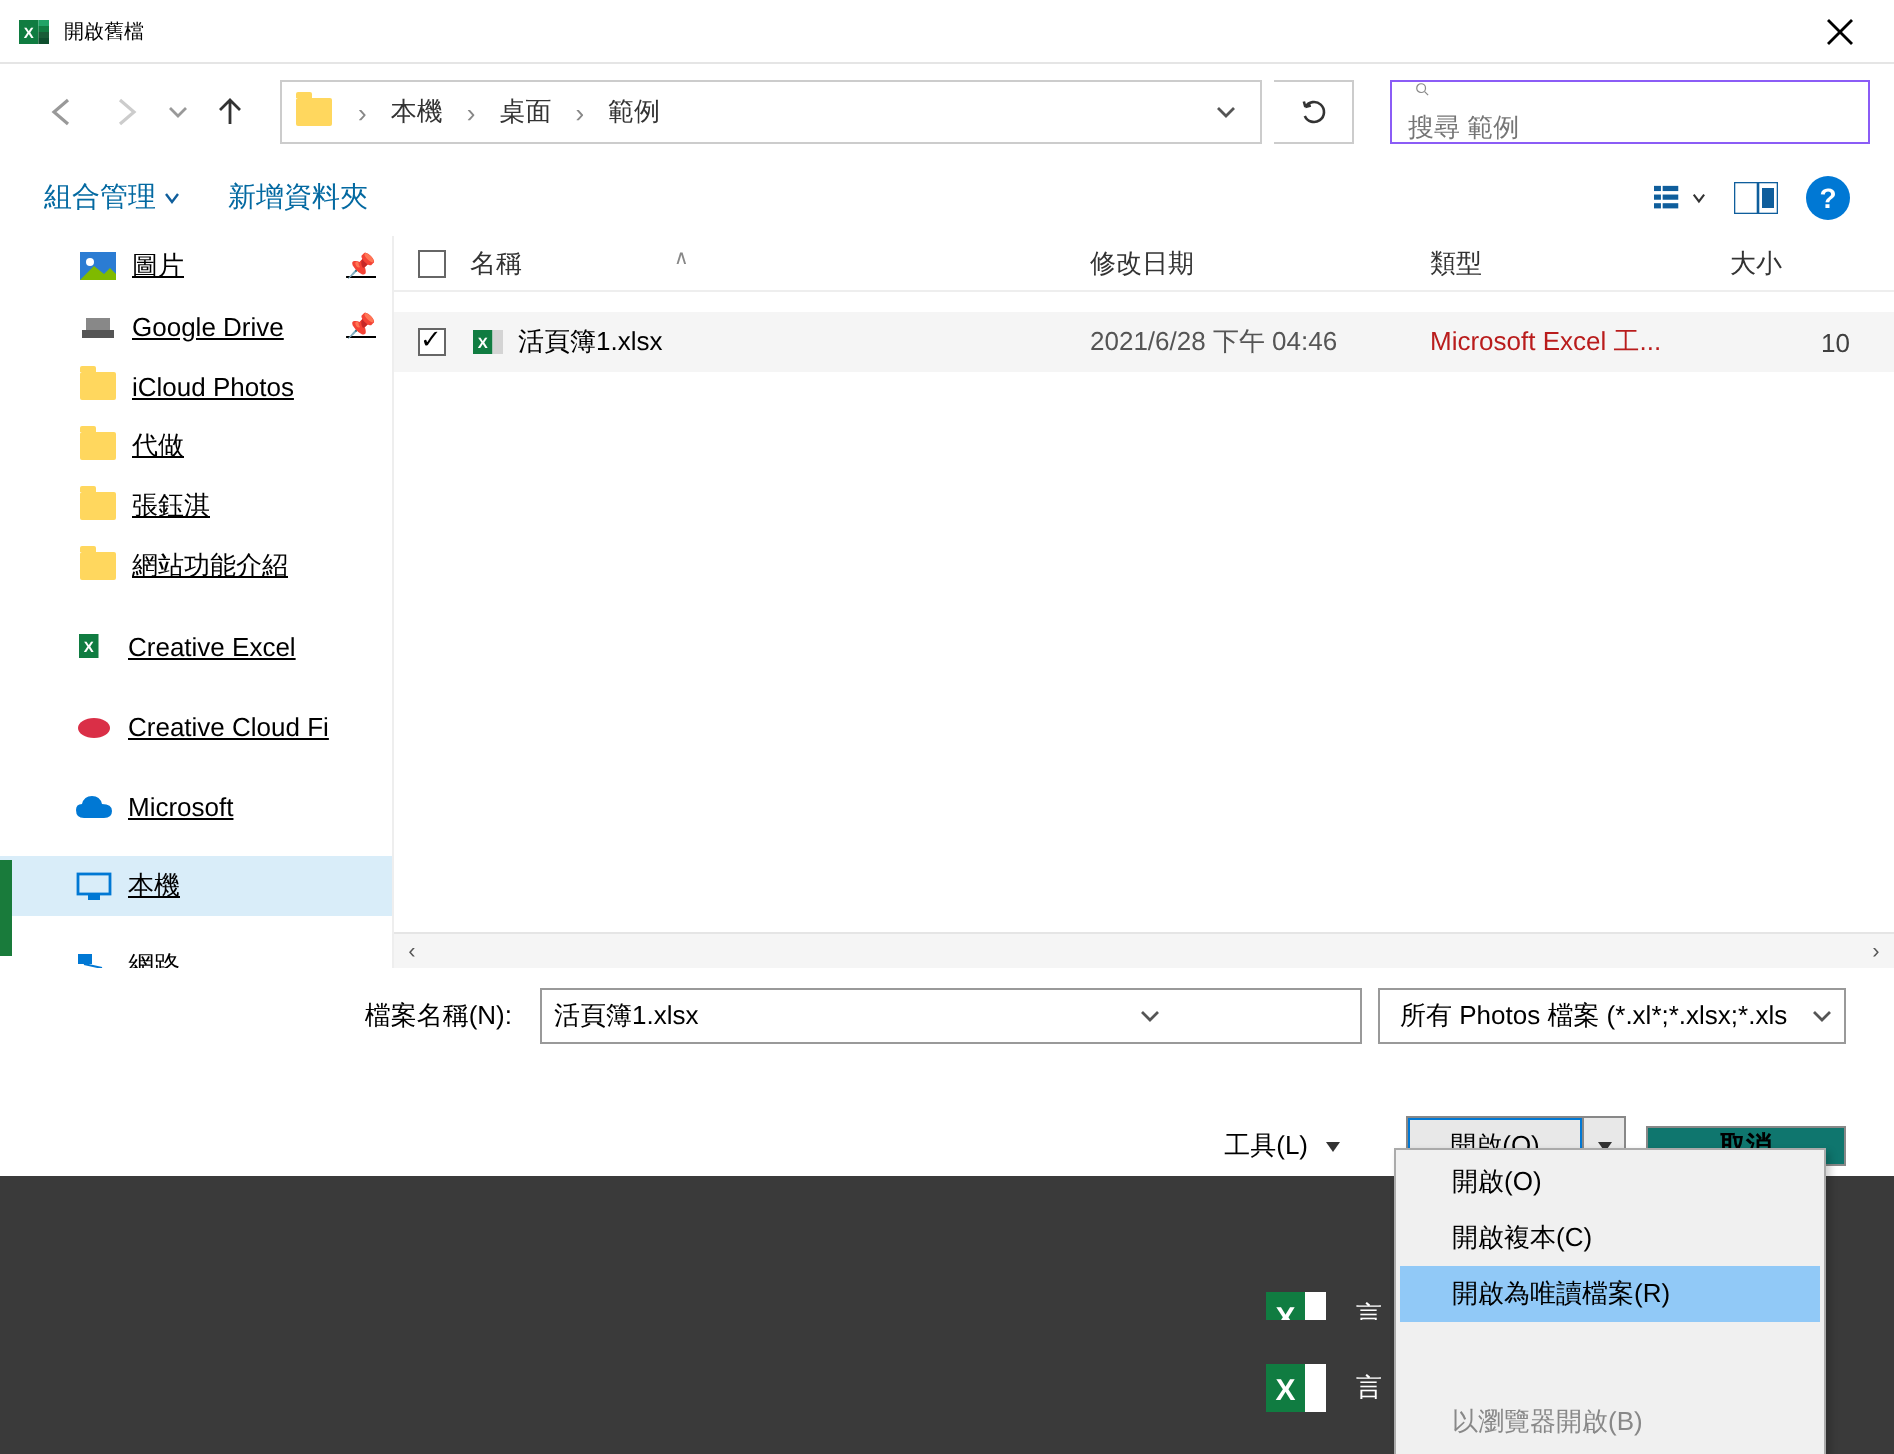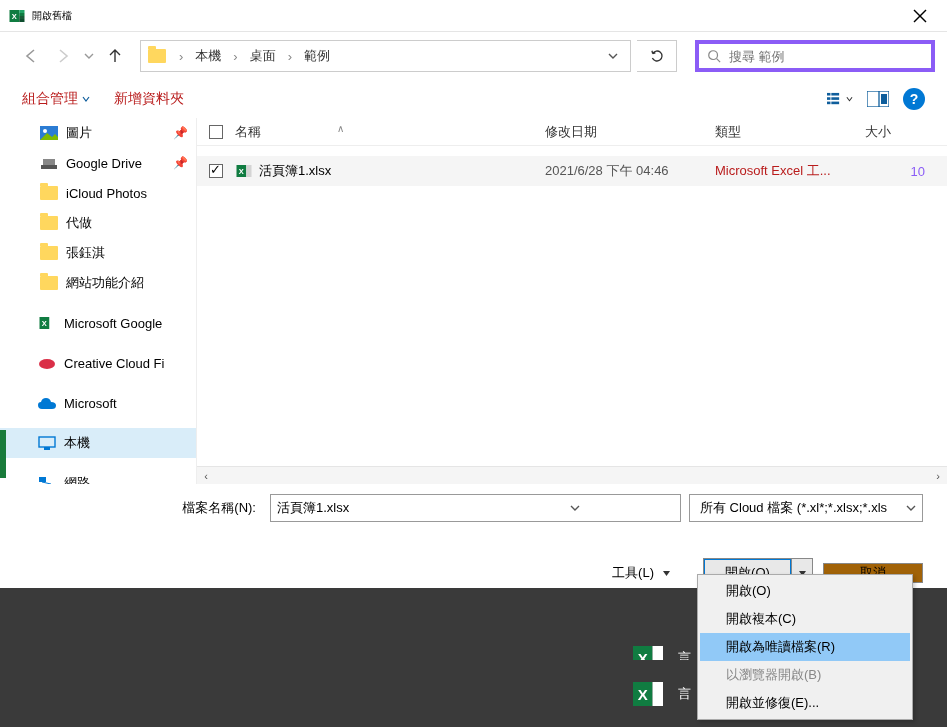--- a/index.html
+++ b/index.html
@@ -15,87 +15,87 @@
   .nav-bar { display: flex; align-items: center; height: 48px; padding: 0 12px 0 18px; gap: 6px; }
   .nav-btn { width: 26px; height: 26px; display: flex; align-items: center; justify-content: center; color: #999; cursor: pointer; }
   .nav-btn.enabled { color: #333; }
   .breadcrumb-wrap { flex: 1; display: flex; align-items: center; border: 1px solid #ccc; background: #fff; height: 32px; margin-left: 6px; }
   .breadcrumb-icon { width: 24px; height: 24px; margin: 0 6px 0 4px; display: flex; align-items: center; justify-content: center; }
   .breadcrumb { display: flex; align-items: center; gap: 4px; flex: 1; color: #333; }
   .breadcrumb span { padding: 0 4px; }
   .breadcrumb .sep { color: #888; }
   .breadcrumb .drop { margin-left: auto; color: #555; padding: 0 12px; }
   .refresh-btn { width: 40px; height: 32px; border: 1px solid #ccc; border-left: none; display: flex; align-items: center; justify-content: center; color: #333; cursor: pointer; }
-  .search-wrap { display: flex; align-items: center; border: 4px solid #8b5cf6; height: 32px; width: 240px; margin-left: 12px; padding: 0 8px; gap: 8px; color: #666; }
+  .search-wrap { display: flex; align-items: flex-start; border: 1px solid #8b5cf6; height: 32px; width: 240px; margin-left: 12px; padding: 0 8px; gap: 8px; color: #666; flex-direction: column; }
   .search-wrap input { border: none; outline: none; flex: 1; font-size: 13px; font-family: inherit; }
   
   
   .toolbar { display: flex; align-items: center; height: 38px; padding: 0 22px; gap: 24px; }
-  .tool-item { color: #b91c1c; font-size: 14px; cursor: pointer; display: flex; align-items: center; gap: 4px; }
+  .tool-item { color: #0369a1; font-size: 14px; cursor: pointer; display: flex; align-items: center; gap: 4px; }
   .tool-spacer { flex: 1; }
   .view-btns { display: flex; gap: 12px; align-items: center; }
   .view-btn { width: 26px; height: 22px; display: flex; align-items: center; justify-content: center; color: #0f5e9c; cursor: pointer; }
   .help-icon { width: 22px; height: 22px; border-radius: 50%; background: #0078d4; color: #fff; display: flex; align-items: center; justify-content: center; font-size: 14px; font-weight: bold; cursor: pointer; }
   
   
   .main { display: flex; height: 366px; }
   
   
   .sidebar { width: 197px; border-right: 1px solid #eee; overflow-y: auto; position: relative; }
   .sidebar::-webkit-scrollbar { width: 16px; }
   .sidebar::-webkit-scrollbar-thumb { background: #ccc; }
-  .tree-item { display: flex; align-items: center; height: 30px; padding: 0 8px 0 40px; cursor: pointer; gap: 8px; }
+  .tree-item { display: flex; align-items: center; height: 30px; padding: 0 8px 0 40px; cursor: pointer; gap: 8px; text-decoration: underline; }
   .tree-item.lvl1 { padding-left: 38px; }
   .tree-item.selected { background: #d9edf9; }
   .tree-item .icon { width: 18px; height: 18px; display: flex; align-items: center; justify-content: center; flex-shrink: 0; }
   .tree-item .pin { margin-left: auto; color: #888; font-size: 12px; }
   
   
   .file-pane { flex: 1; display: flex; flex-direction: column; }
   .col-headers { display: flex; align-items: center; height: 28px; border-bottom: 1px solid #eee; color: #333; }
   .col-check { width: 38px; display: flex; align-items: center; justify-content: center; }
   .col-name { width: 310px; padding-left: 0; display: flex; gap: 76px; }
   .col-sort { color: #888; font-size: 10px; }
   .col-date { width: 170px; }
   .col-type { width: 150px; }
   .col-size { width: 60px; }
   
   .file-row { display: flex; align-items: center; height: 30px; background: #f5f5f5; }
   .file-row .cell-check { width: 38px; display: flex; align-items: center; justify-content: center; }
   .file-row .cell-name { width: 310px; display: flex; align-items: center; gap: 6px; }
   .file-row .cell-date { width: 170px; color: #555; }
   .file-row .cell-type { width: 150px; color: #b91c1c; overflow: hidden; text-overflow: ellipsis; white-space: nowrap; }
-  .file-row .cell-size { width: 60px; color: #8b5cf6; text-align: right; }
+  .file-row .cell-size { width: 60px; color: #404040; text-align: right; }
   
   .hscroll { height: 18px; display: flex; align-items: center; justify-content: space-between; background: #f5f5f5; border-top: 1px solid #e5e5e5; padding: 0 0; }
   .hscroll .arr { width: 18px; text-align: center; color: #555; cursor: pointer; font-size: 11px; }
   
   
   .bottom-panel { padding: 10px 24px 10px 24px; }
   .fn-row { display: flex; align-items: center; gap: 8px; margin-bottom: 12px; }
   .fn-label { width: 238px; text-align: right; padding-right: 6px; }
   .fn-input { flex: 1; height: 28px; border: 1px solid #999; padding: 0 6px; display: flex; align-items: center; }
   .fn-input span { flex: 1; }
   .fn-drop { width: 24px; text-align: center; color: #555; cursor: pointer; }
   .filter-sel { width: 234px; height: 28px; border: 1px solid #999; padding: 0 6px 0 10px; display: flex; align-items: center; cursor: pointer; }
   .filter-sel span { flex: 1; overflow: hidden; text-overflow: ellipsis; white-space: nowrap; }
   
   .btn-row { display: flex; align-items: center; justify-content: flex-end; gap: 10px; margin-top: 36px; }
   .tools-btn { display: flex; align-items: center; gap: 8px; padding: 0 8px; cursor: pointer; margin-right: 14px; }
   .open-split { display: flex; height: 30px; border: 1px solid #888; }
   .open-main { width: 88px; display: flex; align-items: center; justify-content: center; border-right: 1px solid #888; cursor: pointer; background: #e8e8e8; }
   .open-main.highlight { box-shadow: 0 0 0 1px #0078d4 inset; }
   .open-arrow { width: 20px; display: flex; align-items: center; justify-content: center; cursor: pointer; background: #e8e8e8; }
-  .cancel-btn { width: 100px; height: 20px; border: 1px solid #888; display: flex; align-items: center; justify-content: center; cursor: pointer; background: #a16207; }
+  .cancel-btn { width: 100px; height: 20px; border: 1px solid #888; display: flex; align-items: center; justify-content: center; cursor: pointer; background: #0f766e; font-weight: bold; }
   
   
   .dropdown { position: absolute; left: 697px; top: 574px; width: 216px; background: #f0f0f0; border: 1px solid #aaa; box-shadow: 2px 2px 4px rgba(0,0,0,0.2); z-index: 10; padding: 2px; }
   .dd-item { padding: 5px 26px; cursor: pointer; white-space: nowrap; }
   .dd-item.sel { background: #91c9f7; }
-  .dd-item.disabled { color: #888; cursor: default; }
+  .dd-item.disabled { color: #888; cursor: default; margin-top: 36px; }
   
   
   .bg-strip { position: absolute; left: 0; top: 588px; right: 0; bottom: 0; background: #3a3a3a; display: flex; align-items: center; gap: 12px; padding-left: 630px; }
   .bg-eicon { width: 36px; height: 36px; }
   .bg-txt { color: #fff; font-size: 13px; }
   
   
   .chk { width: 14px; height: 14px; border: 1px solid #666; background: #fff; position: relative; }
   .chk.checked::after { content: "✓"; position: absolute; left: 0; top: -3px; font-size: 13px; color: #000; }
   
@@ -265,21 +265,21 @@
       <span>網站功能介紹</span>
     </div>
     <div style="height:10px"></div>
     <div class="tree-item lvl1">
       <span class="icon">
           <svg viewBox="0 0 24 24" width="18" height="18">
             <rect x="2" y="4" width="13" height="16" fill="#107c41"></rect>
             <text x="8.5" y="16" font-size="10" fill="#fff" text-anchor="middle" font-family="Arial" font-weight="bold">X</text>
           </svg>
         </span>
-      <span>Microsoft Google</span>
+      <span>Creative Excel</span>
     </div>
     <div style="height:10px"></div>
     <div class="tree-item lvl1">
       <span class="icon">
           <svg width="18" height="14" viewBox="0 0 18 14">
             <ellipse cx="9" cy="8" rx="8" ry="5" fill="#da2f47"></ellipse>
           </svg>
         </span>
       <span>Creative Cloud Fi</span>
     </div>
@@ -356,21 +356,21 @@
 <div class="bottom-panel">
   <div class="fn-row">
     <span class="fn-label">檔案名稱(N):</span>
     <div class="fn-input">
       <span>活頁簿1.xlsx</span>
       <span class="fn-drop"><svg width="10" height="10" viewBox="0 0 10 10">
             <path d="M1 3 L5 7 L9 3" fill="none" stroke="#555" stroke-width="1.4"></path>
           </svg></span>
     </div>
     <div class="filter-sel">
-      <span>所有 Cloud 檔案 (*.xl*;*.xlsx;*.xls</span>
+      <span>所有 Photos 檔案 (*.xl*;*.xlsx;*.xls</span>
       <svg width="10" height="10" viewBox="0 0 10 10">
           <path d="M1 3 L5 7 L9 3" fill="none" stroke="#555" stroke-width="1.4"></path>
         </svg>
     </div>
   </div>
   <div class="btn-row">
     <span class="tools-btn">
         <span>工具(L)</span>
         <svg width="9" height="9" viewBox="0 0 9 9">
           <path d="M1 2 L4.5 7 L8 2 Z" fill="#333"></path>

